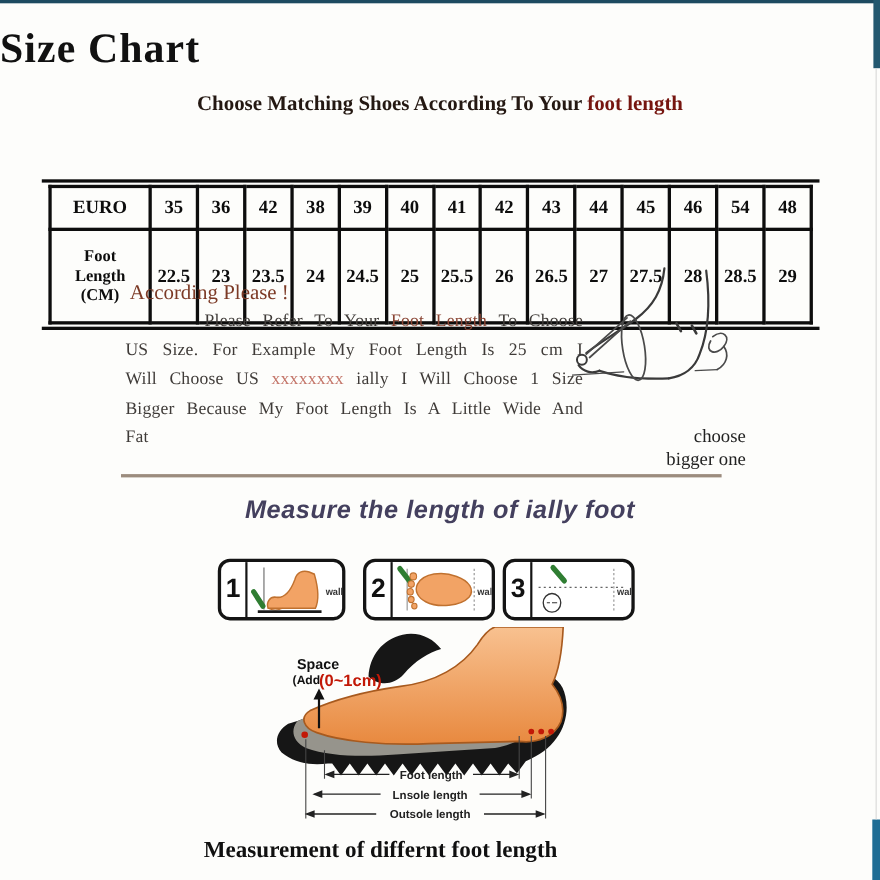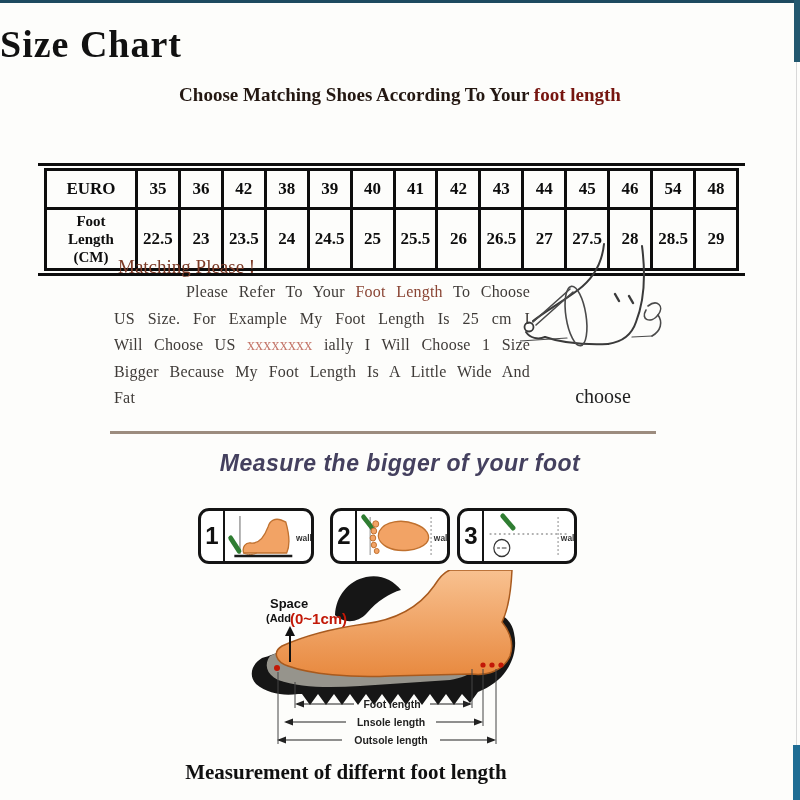--- a/index.html
+++ b/index.html
@@ -21,31 +21,31 @@
 
   
   .tbl-wrap{left:38px;top:131px;width:695px;border-top:3px solid #0d0d0d;border-bottom:3px solid #0d0d0d;
             padding:2px 6px;margin-top:32px;}
   table.size{border-collapse:collapse;width:100%;table-layout:fixed;}
   table.size td{border:3px solid #0d0d0d;text-align:center;font-weight:700;color:#0d0d0d;
                 font-size:17px;padding:0;}
   table.size .hdr-col{width:88px;}
   table.size tr.r1 td{height:36px;}
   table.size tr.r2 td{height:58px;}
-  table.size tr.r2 td.hdr{font-size:15px;line-height:1.2;padding:0 10px;}
+  table.size tr.r2 td.hdr{font-size:15px;line-height:1.2;padding:12px 10px;}
 
   
   .attn-head{left:118px;top:256px;width:300px;font-size:19px;color:#7c3a26;}
   .attn-body{left:114px;top:279px;width:416px;font-size:16px;line-height:26.5px;color:#3f3b38;
              text-align:justify;text-indent:72px;word-spacing:6px;letter-spacing:.2px;}
   .attn-body .hl1{color:#8a4534;}
   .attn-body .hl2{color:#c4766a;}
 
   .foot-sketch{left:520px;top:242px;width:182px;height:128px;}
-  .choose-note{left:528px;top:386px;width:150px;text-align:center;font-size:20px;line-height:21px;color:#222;}
+  .choose-note{left:528px;top:386px;width:150px;text-align:right;font-size:17px;line-height:21px;color:#222;}
 
   .divider{left:110px;top:431px;width:546px;height:3px;background:#9c8c7e;}
 
   .measure-head{left:0;top:450px;width:800px;text-align:center;font-family:"Liberation Sans",sans-serif;
                 font-style:italic;font-weight:700;font-size:23px;color:#44405e;letter-spacing:.5px;}
 
   
   .panel{top:508px;height:56px;border:3px solid #141414;border-radius:11px;background:#fff;
          display:flex;align-items:stretch;box-sizing:border-box;}
   .panel .num{width:22px;display:flex;align-items:center;justify-content:center;
@@ -107,21 +107,21 @@
       <td>27</td>
       <td>27.5</td>
       <td>28</td>
       <td>28.5</td>
       <td>29</td>
     </tr>
   </tbody>
     </table>
 </div>
 
-<div class="abs attn-head">Matching Please !</div>
+<div class="abs attn-head">According Please !</div>
 
 <div class="abs attn-body"><span>Please Refer To Your </span><span class="hl1">Foot Length</span><span> To Choose US Size. For Example My Foot Length Is 25 cm I Will Choose US </span><span class="hl2">xxxxxxxx</span><span> ially I Will Choose 1 Size Bigger Because My Foot Length Is A Little Wide And Fat</span></div>
 
 <svg class="abs foot-sketch" viewBox="0 0 182 128">
   <g fill="none" stroke="#3a3a3a" stroke-width="2" stroke-linecap="round">
     <path d="M122,4 C126,35 124,60 116,80 C112,92 102,100 88,102"></path>
     <path d="M84,2 C82,22 74,36 58,48 C42,60 24,70 13,79"></path>
     <circle cx="9" cy="85" r="4.5" stroke-width="1.8"></circle>
     <path d="M6,90 C10,96 18,98 25,95"></path>
     <path d="M25,95 C42,101 62,103 88,102"></path>
@@ -134,25 +134,26 @@
     <path d="M53,50 L16,83"></path>
     <path d="M128,64 C137,57 145,64 138,73 C131,82 120,78 126,68"></path>
     <path d="M138,73 C143,80 141,89 132,94"></path>
     <path d="M0,99 L47,96" stroke-width="1.2"></path>
     <path d="M132,94 L112,95" stroke-width="1.2"></path>
   </g>
 </svg>
 
 <div class="abs choose-note">
   <div>choose</div>
+  <div>bigger one</div>
 </div>
 
 <div class="abs divider"></div>
 
-<div class="abs measure-head">Measure the bigger of your foot</div>
+<div class="abs measure-head">Measure the length of ially foot</div>
 
 <div class="abs panel p1">
   <div class="num">1</div>
   <div class="art">
     <svg viewBox="0 0 92 50" preserveAspectRatio="none">
       <line x1="16" y1="5" x2="16" y2="43" stroke="#777" stroke-width="1.2"></line>
       <path d="M20,42 C18,36 22,31 28,32 C37,33 42,26 46,16 C48,9 54,7 60,9 L65,11 C69,24 70,34 66,42 Z" fill="#f2a365" stroke="#c0712f" stroke-width="1.4"></path>
       <path d="M20,42 C24,44 30,44 34,42" fill="none" stroke="#c0712f" stroke-width="1"></path>
       <line x1="6" y1="27" x2="15" y2="40" stroke="#2f7d32" stroke-width="5" stroke-linecap="round"></line>
       <line x1="10" y1="45" x2="72" y2="45" stroke="#1a1a1a" stroke-width="2.6"></line>

